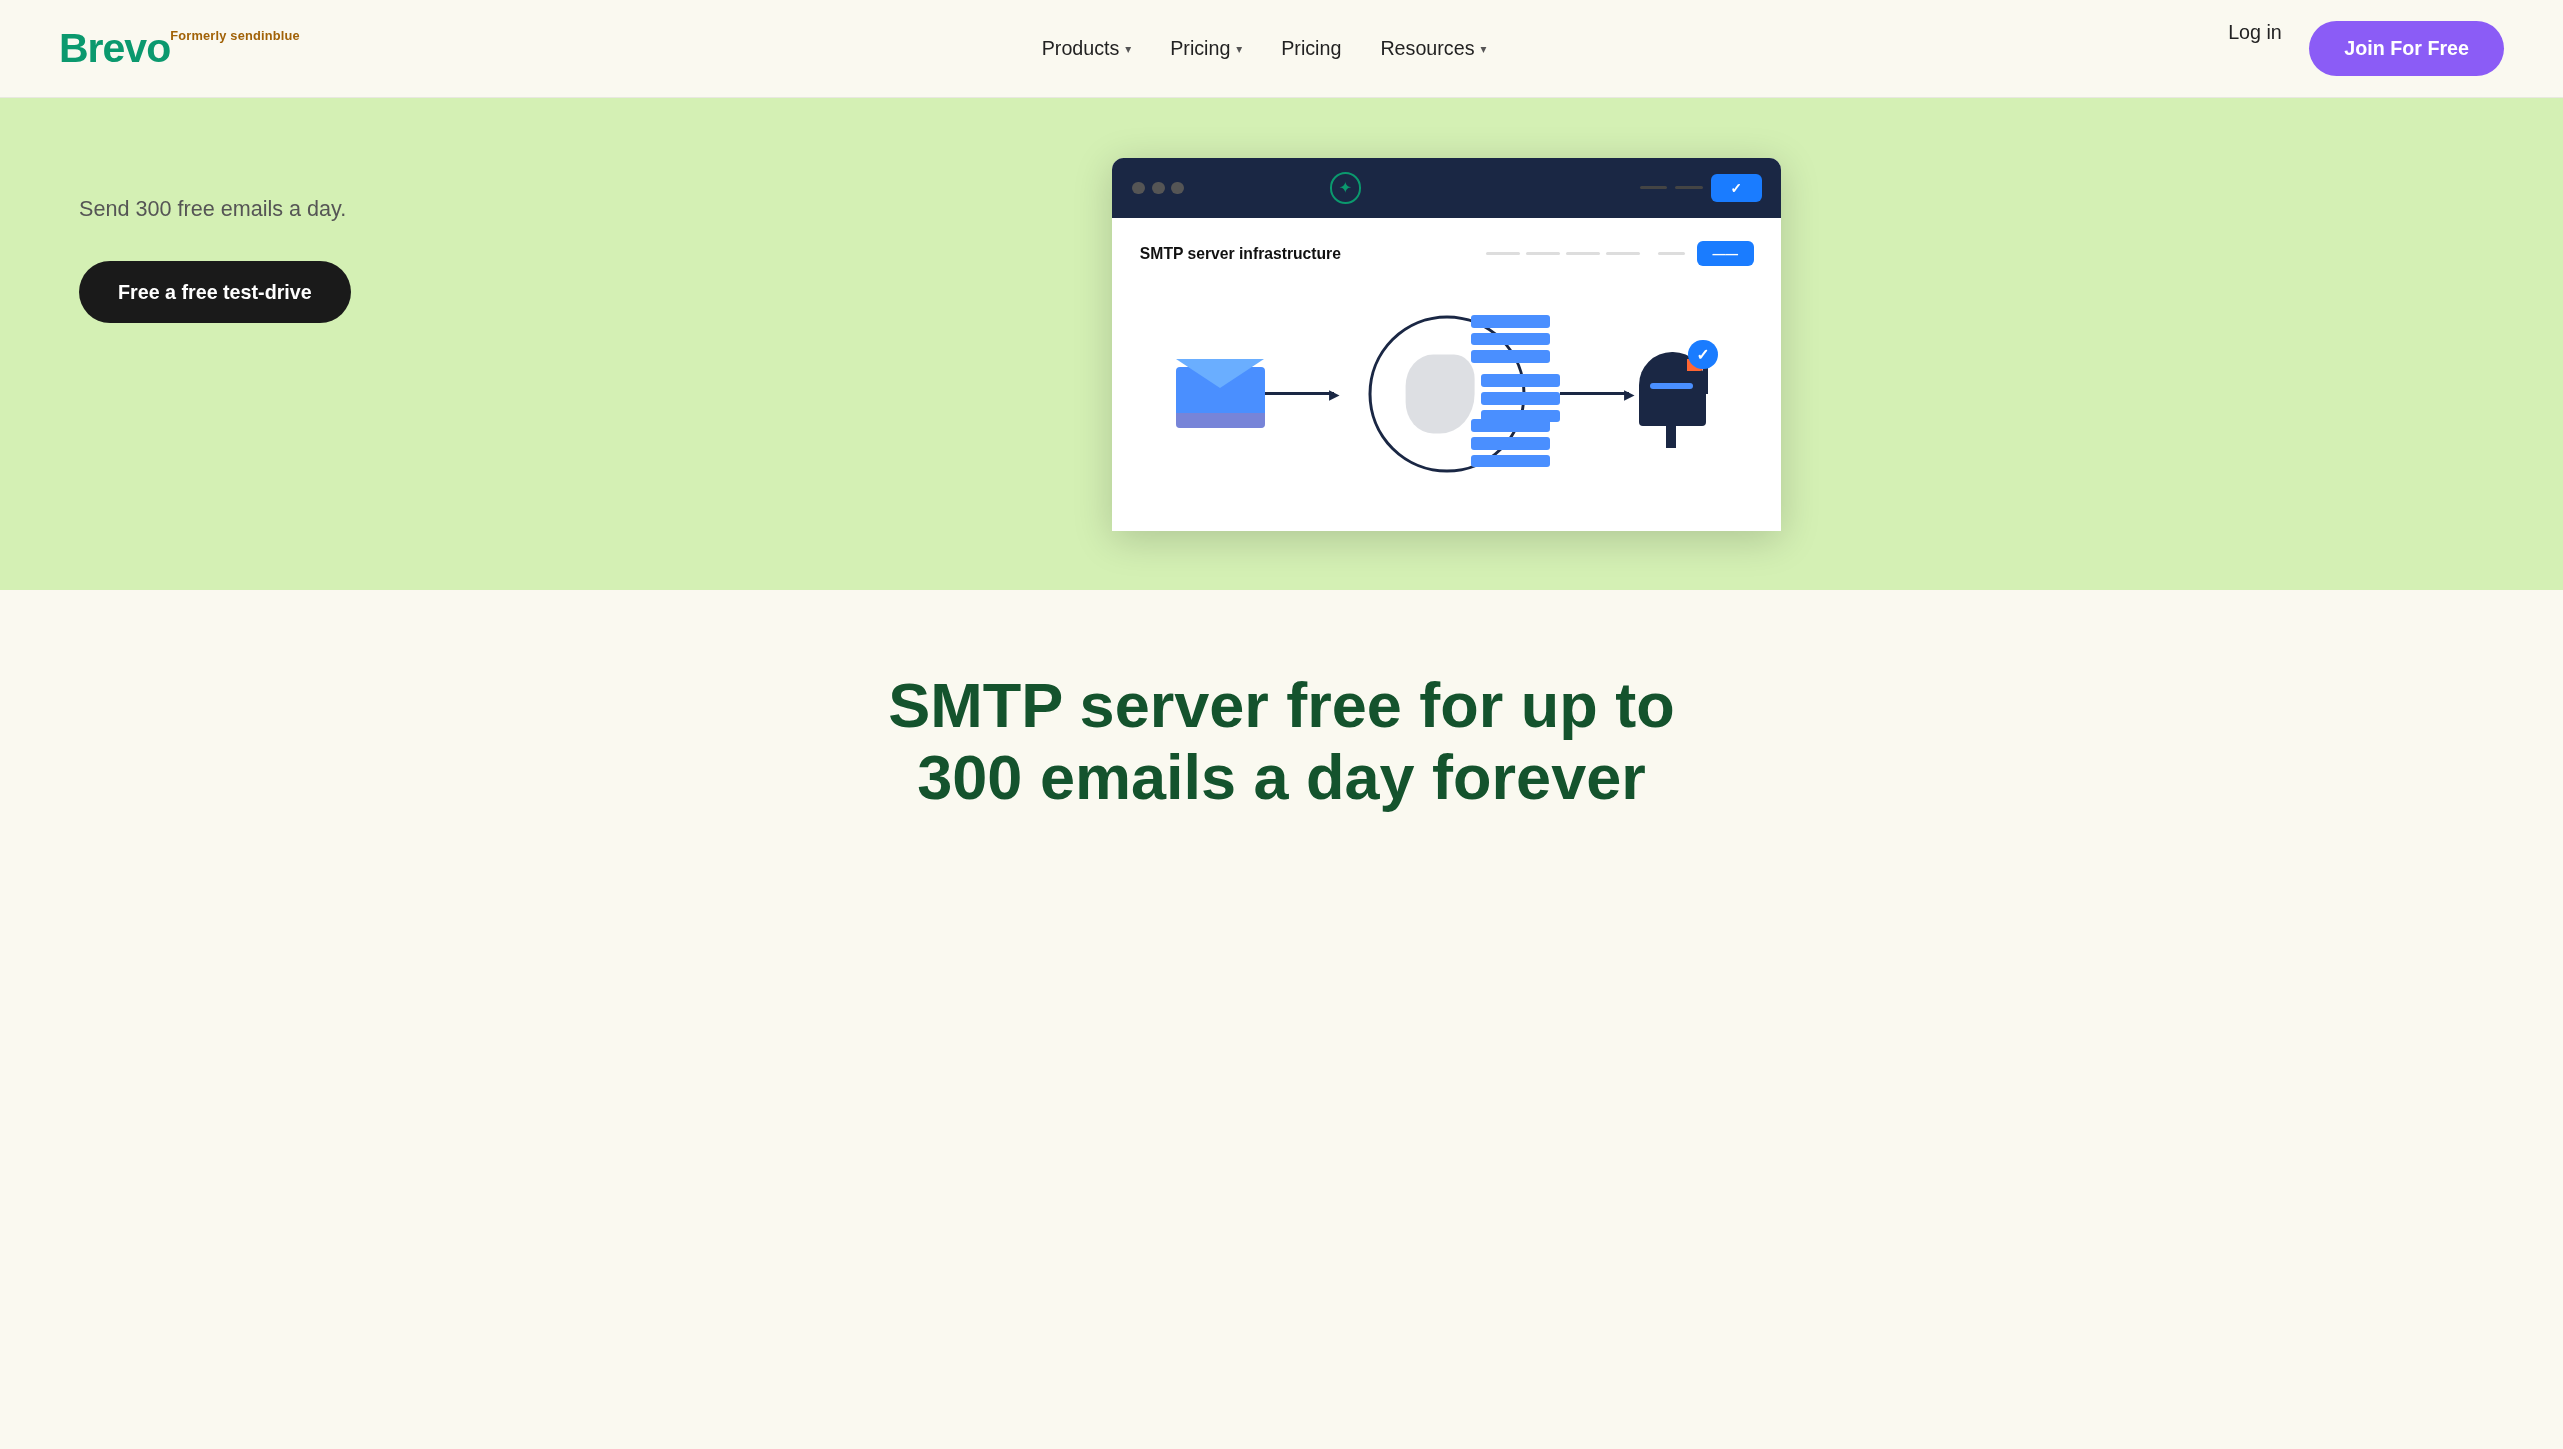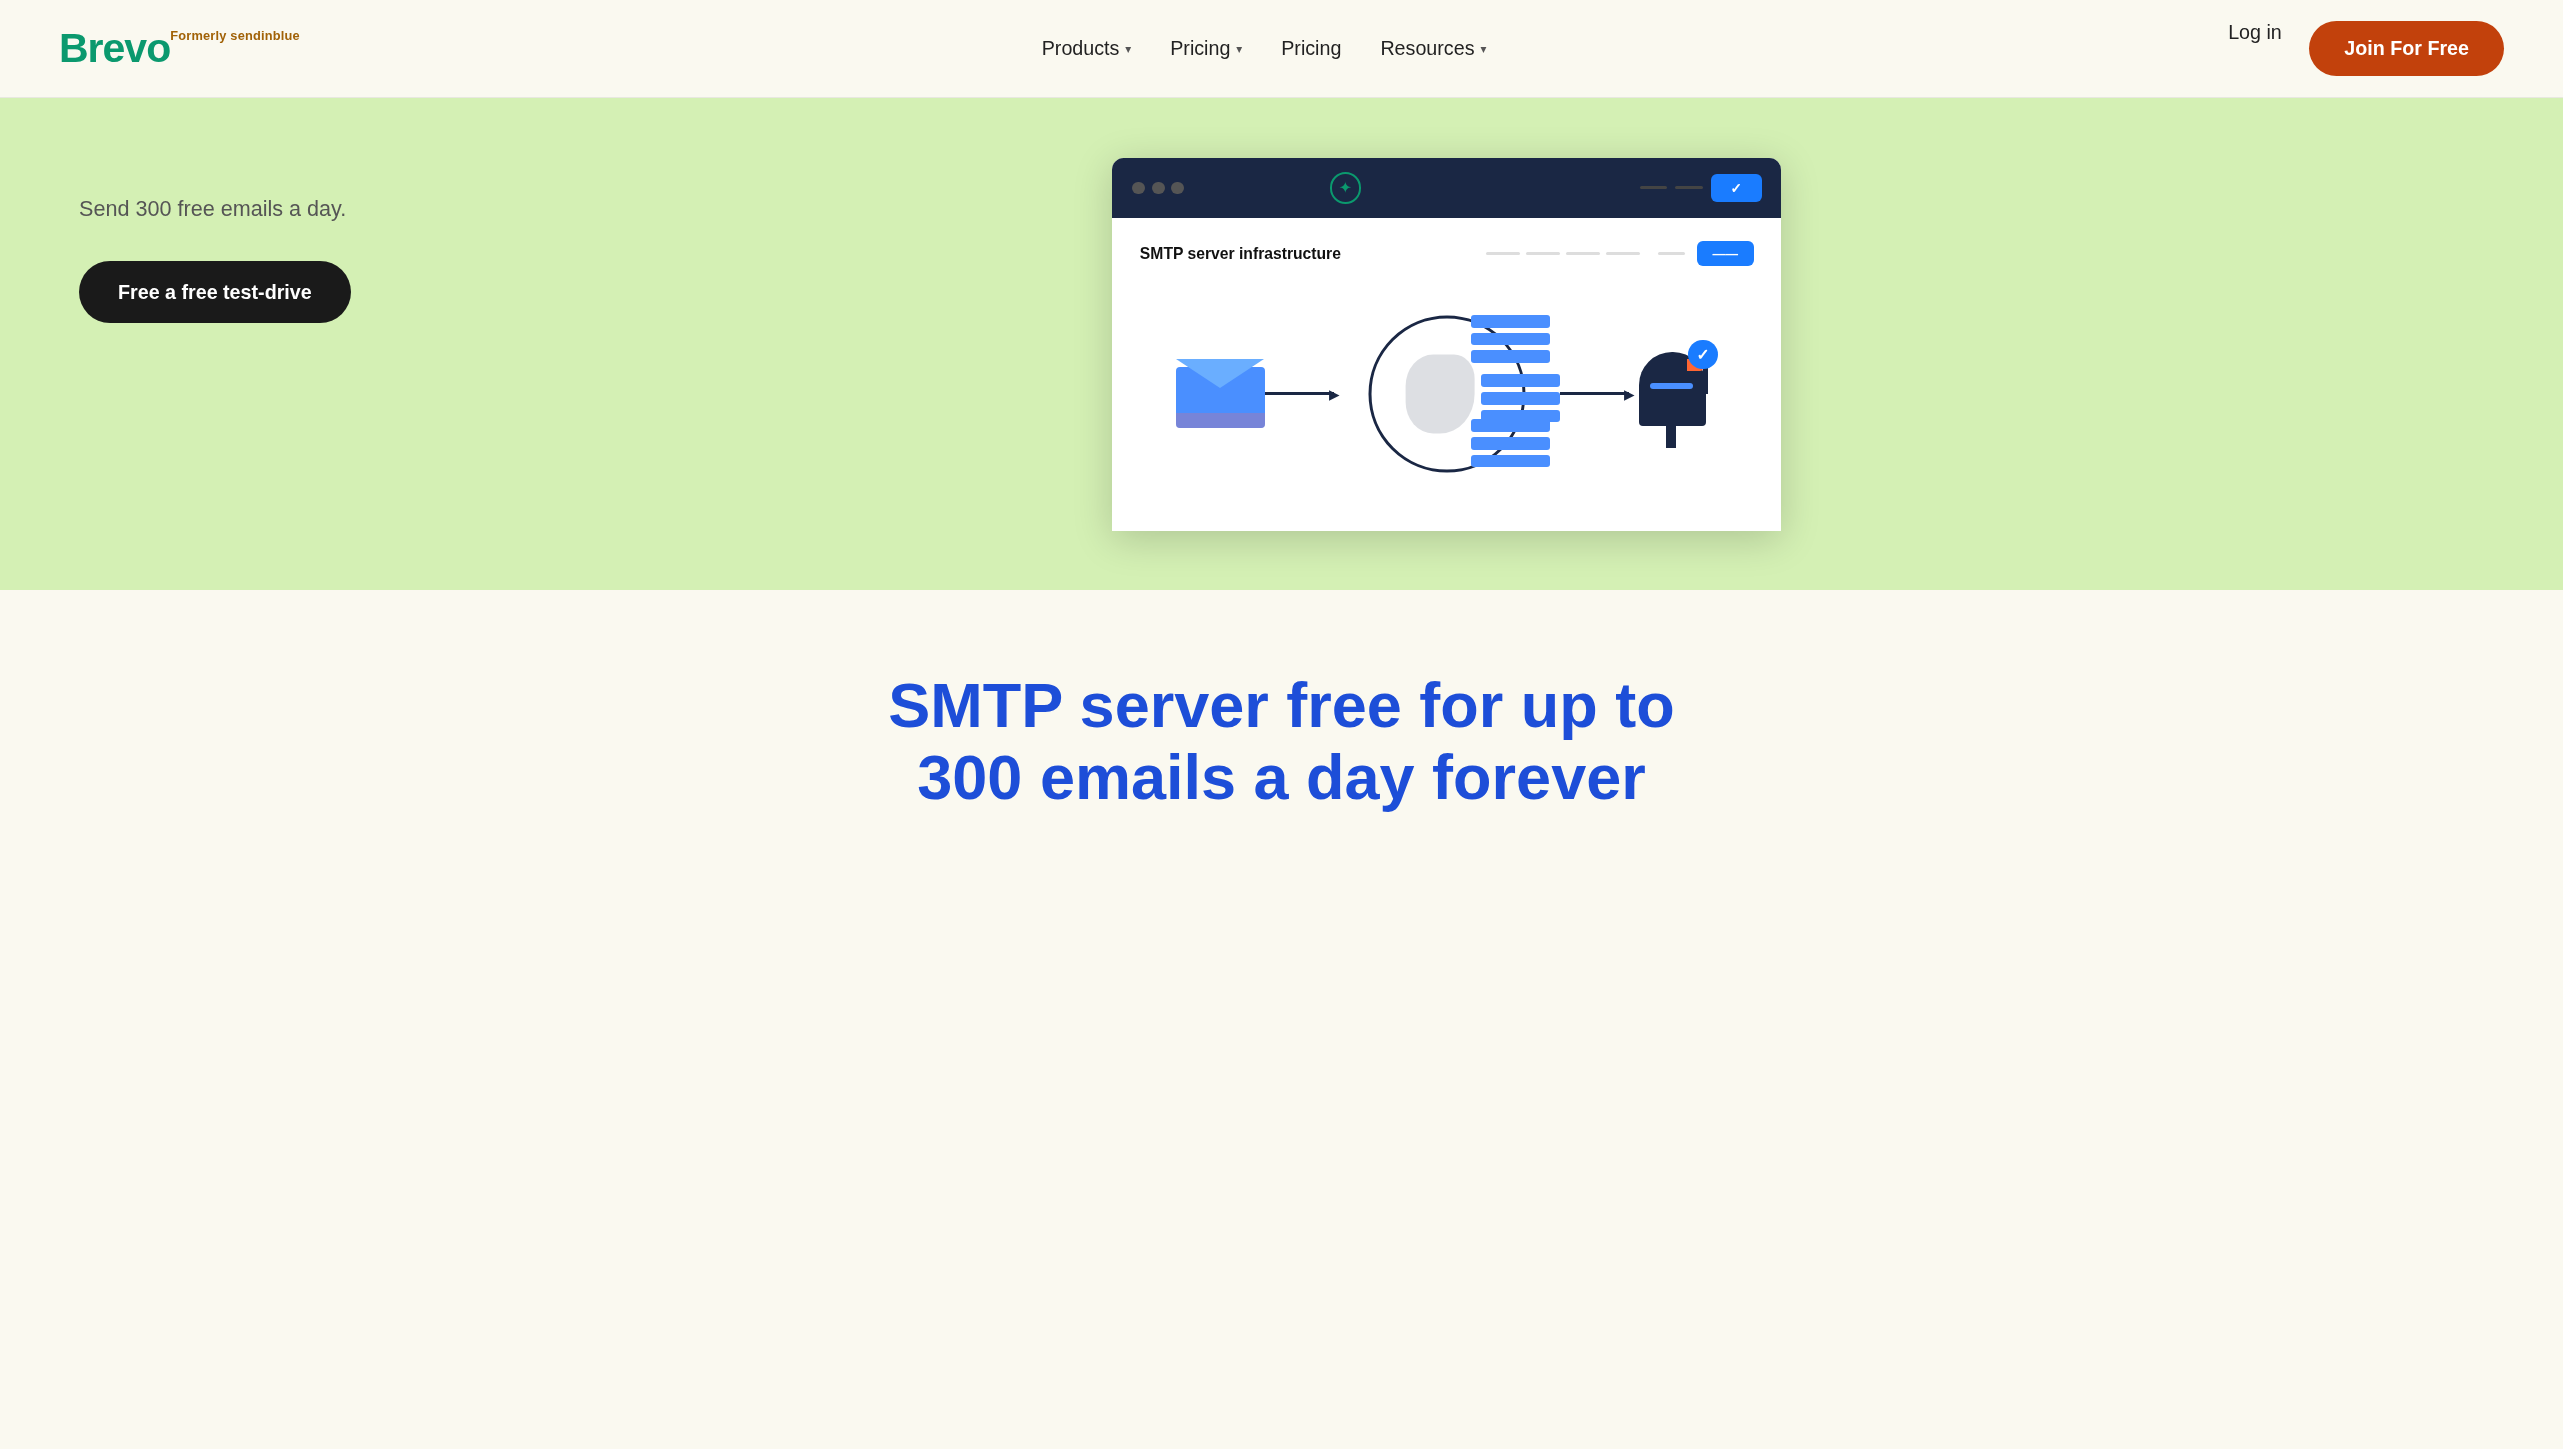--- a/index.html
+++ b/index.html
@@ -61,21 +61,21 @@
     }
     .login-btn {
       font-size: 19.7px;
       color: #222;
       cursor: pointer;
       background: none;
       border: none;
       font-weight: 400;
     }
     .join-btn {
-      background: #c2410c;
+      background: #8b5cf6;
       color: #fff;
       border: none;
       border-radius: 49px;
       padding: 15.7px 35px;
       font-size: 19.7px;
       font-weight: 600;
       cursor: pointer;
       white-space: nowrap;
     }
 
@@ -218,21 +218,21 @@
 
     
     .bottom-section {
       background: #faf9f0;
       padding: 79px 39px;
       text-align: center;
     }
     .bottom-title {
       font-size: 63px;
       font-weight: 900;
-      color: #1d4ed8;
+      color: #14532d;
       line-height: 1.15;
       max-width: 885px;
       margin: 0 auto;
     }
   </style>
 </head>
 <body>
 
 <nav class="navbar">
   <div class="navbar-logo">

